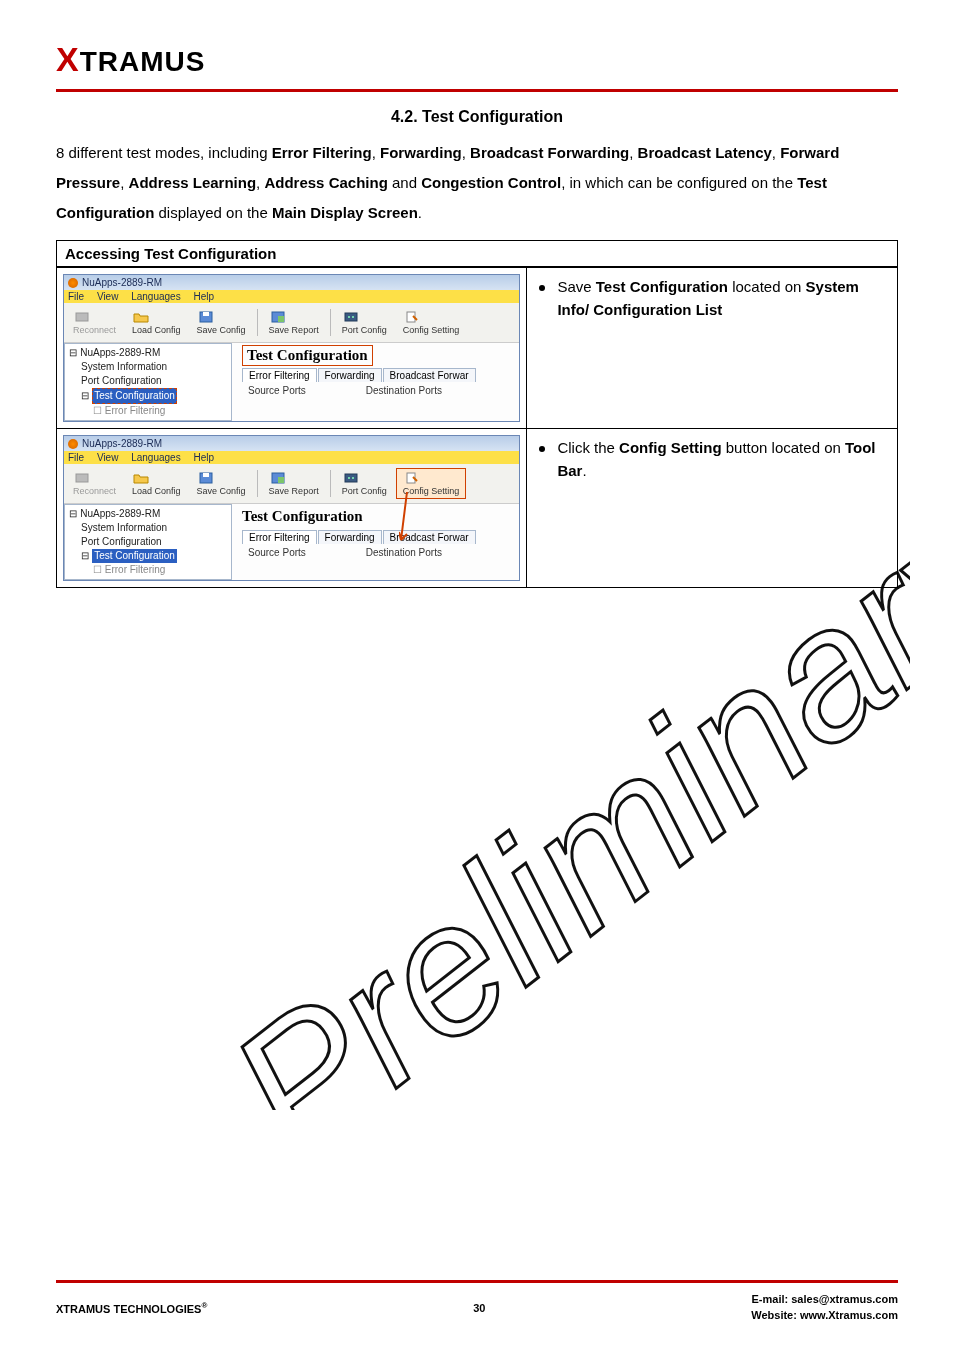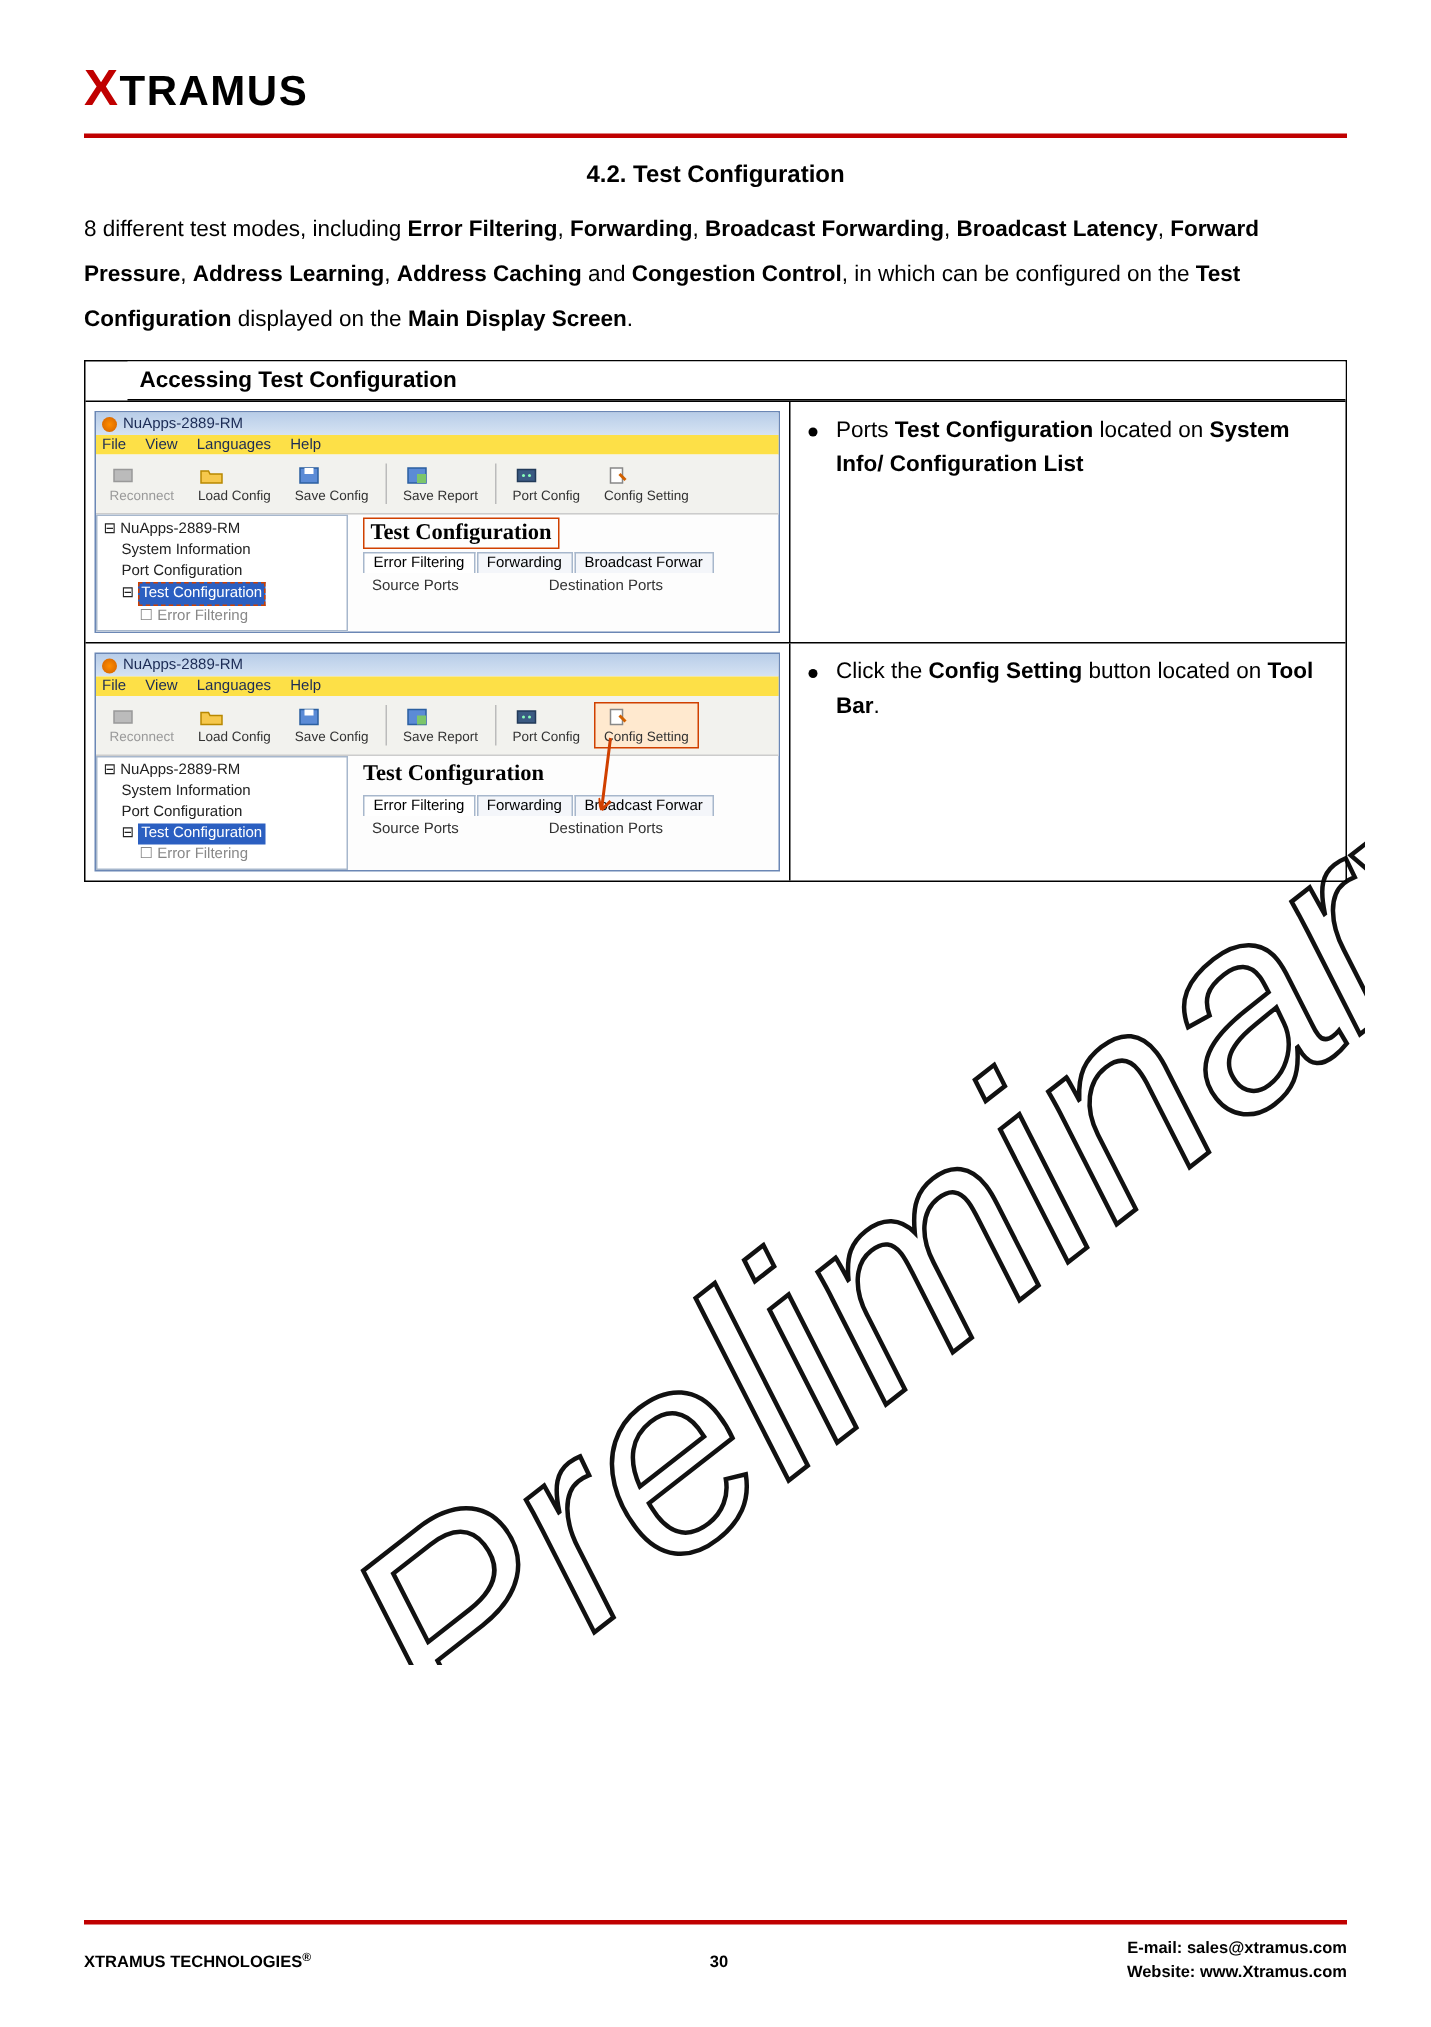--- a/index.html
+++ b/index.html
@@ -5,21 +5,21 @@
   * { box-sizing: border-box; margin: 0; padding: 0; }
   body { font-family: Arial, sans-serif; background: #fff; color: #000; width: 954px; margin: 0 auto; position: relative; }
   .page { padding: 40px 56px 20px 56px; min-height: 1351px; position: relative; }
   .brand { color: #000; font-size: 28px; font-weight: bold; letter-spacing: 1px; padding-bottom: 10px; }
   .brand .x { color: #c00000; font-size: 34px; font-weight: 900; }
   .brand-rule { border: none; border-top: 3px solid #c00000; margin-bottom: 16px; }
   h2.section-title { font-size: 16px; font-weight: bold; margin: 4px 0 12px 0; text-align: center; }
   p.body-text { font-size: 15px; line-height: 2.0; margin-bottom: 12px; }
   .bold { font-weight: bold; }
   .table-wrap { border: 1.5px solid #000; margin-bottom: 14px; }
-  .table-header { border-bottom: 1.5px solid #000; padding: 4px 8px; font-weight: bold; font-size: 15px; background: #fff; margin-left: 28px; }
+  .table-header { border-bottom: 1.5px solid #000; padding: 4px 8px; font-weight: bold; font-size: 15px; background: #fff; }
   .table-row { display: flex; border-top: 1.5px solid #000; }
   .table-row:first-of-type { border-top: none; }
   .cell-left { width: 56%; border-right: 1.5px solid #000; padding: 6px; }
   .cell-right { width: 44%; padding: 8px 8px 8px 4px; font-size: 15px; }
   .bullet-row { display: flex; align-items: flex-start; gap: 12px; }
   .bullet { width: 6px; height: 6px; background: #000; border-radius: 50%; margin-top: 9px; margin-left: 8px; flex-shrink:0; }
   .bullet-text { flex: 1; line-height: 1.5; }
 
   
   .app-window { border: 1px solid #6b87b5; background: #fdfdfd; font-size: 10px; font-family: Tahoma, sans-serif; width: 100%; }
@@ -171,21 +171,21 @@
                 <span>Destination Ports</span>
               </div>
             </div>
           </div>
         </div>
       </div>
       <div class="cell-right">
         <div class="bullet-row">
           <div class="bullet"></div>
           <div class="bullet-text">
-            <span>Ports </span><span class="bold">Test Configuration</span><span> located on </span><span class="bold">System Info/ Configuration List</span>
+            <span>Save </span><span class="bold">Test Configuration</span><span> located on </span><span class="bold">System Info/ Configuration List</span>
           </div>
         </div>
       </div>
     </div>
 
     <div class="table-row">
       <div class="cell-left">
         <div class="app-window">
           <div class="app-title">
             <span class="tdot"></span>

